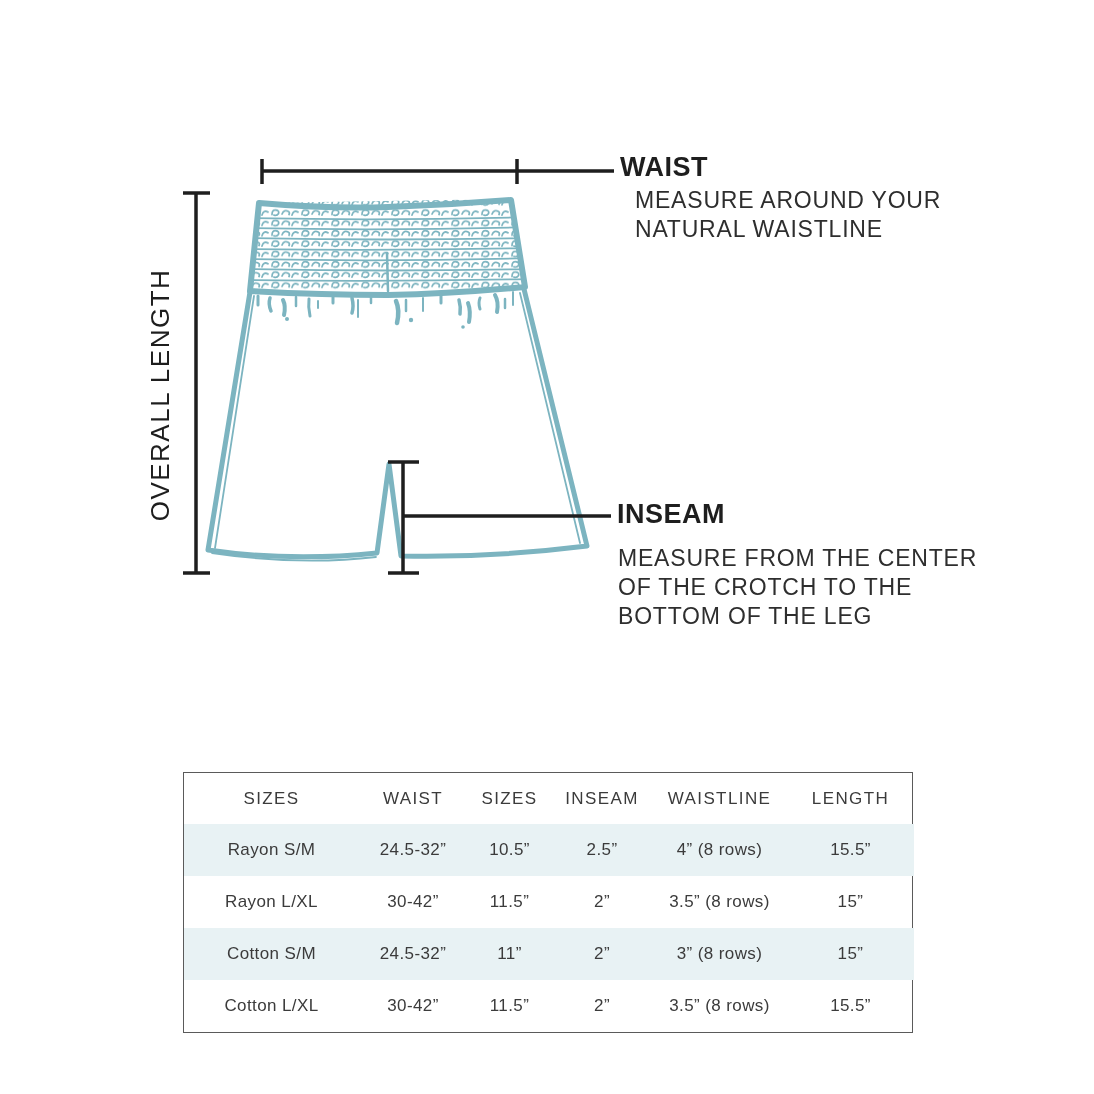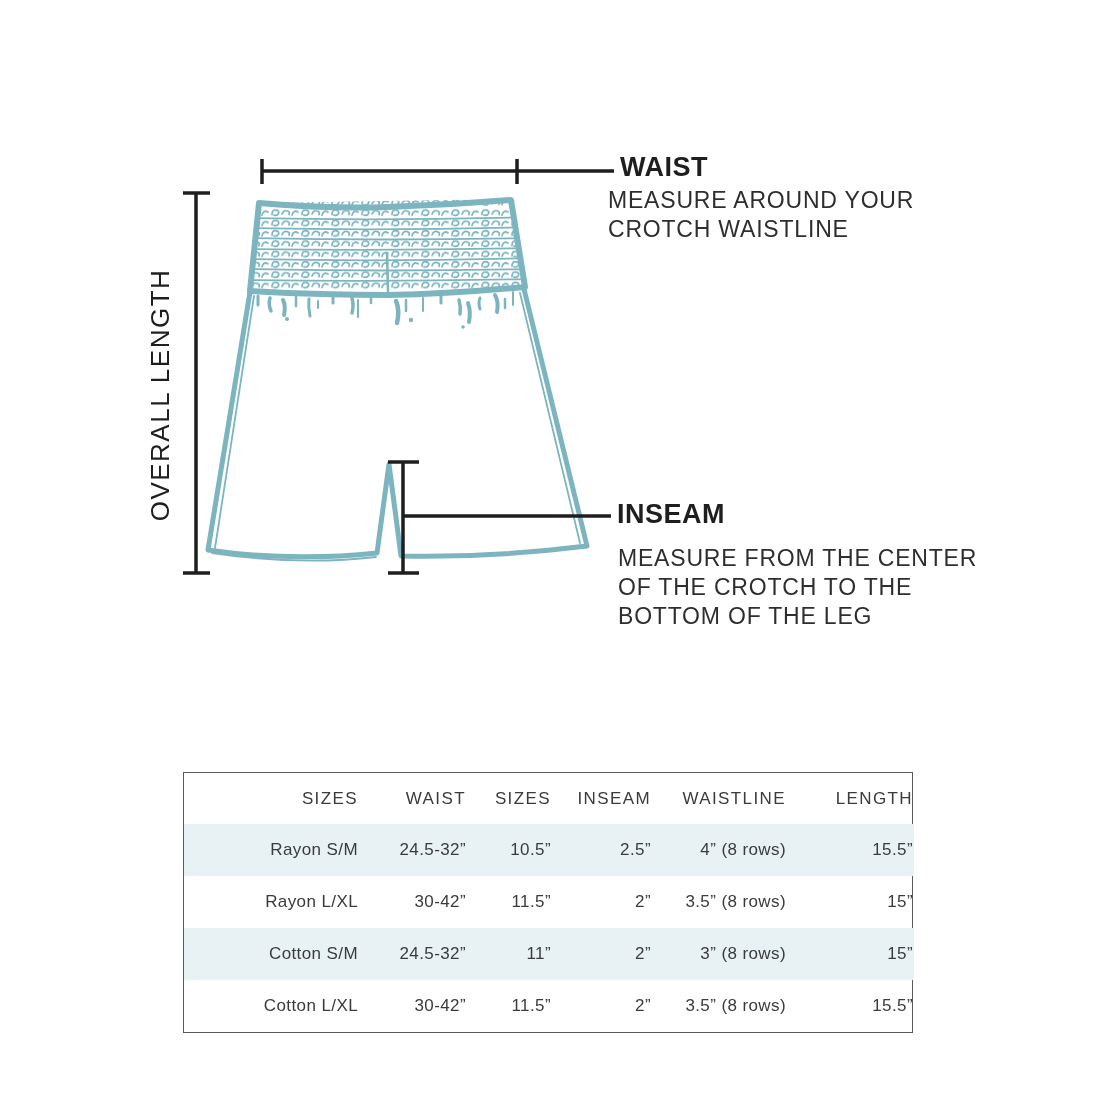--- a/index.html
+++ b/index.html
@@ -39,21 +39,21 @@
   }
 
   
   .table-wrap{
     position:absolute;left:183px;top:772px;width:730px;
     border:1.5px solid var(--tableborder,#5a5a5a);
     background:#ffffff;
   }
   table{width:100%;border-collapse:collapse;table-layout:fixed;}
   th,td{
-    text-align:right;vertical-align:middle;
+    text-align:center;vertical-align:middle;
     font-size:17px;color:var(--tabletext,#3b3b3b);
     overflow:hidden;white-space:nowrap;
   }
   thead th{height:51px;font-weight:400;letter-spacing:1.4px;}
   tbody td{height:52px;letter-spacing:0.4px;}
   tbody tr.alt{background:var(--rowalt,#e8f2f4);}
 </style>
 </head>
 <body>
 
@@ -135,23 +135,23 @@
       <g>
         <path d="M403 462 V573"></path>
         <path d="M388 462 H419"></path>
         <path d="M388 573 H419"></path>
         <path d="M403 516 H611"></path>
       </g>
     </g>
   </svg>
 
   <div class="meas-label" style="left:620px;top:152px">WAIST</div>
-  <div class="meas-desc" style="left:608px;top:186px">
+  <div class="meas-desc" style="left:635px;top:186px">
     <div>MEASURE AROUND YOUR</div>
-    <div>CROTCH WAISTLINE</div>
+    <div>NATURAL WAISTLINE</div>
   </div>
 
   <div class="overall-label">OVERALL LENGTH</div>
 
   <div class="meas-label" style="left:617px;top:499px">INSEAM</div>
   <div class="meas-desc" style="left:618px;top:544px">
     <div>MEASURE FROM THE CENTER</div>
     <div>OF THE CROTCH TO THE</div>
     <div>BOTTOM OF THE LEG</div>
   </div>

